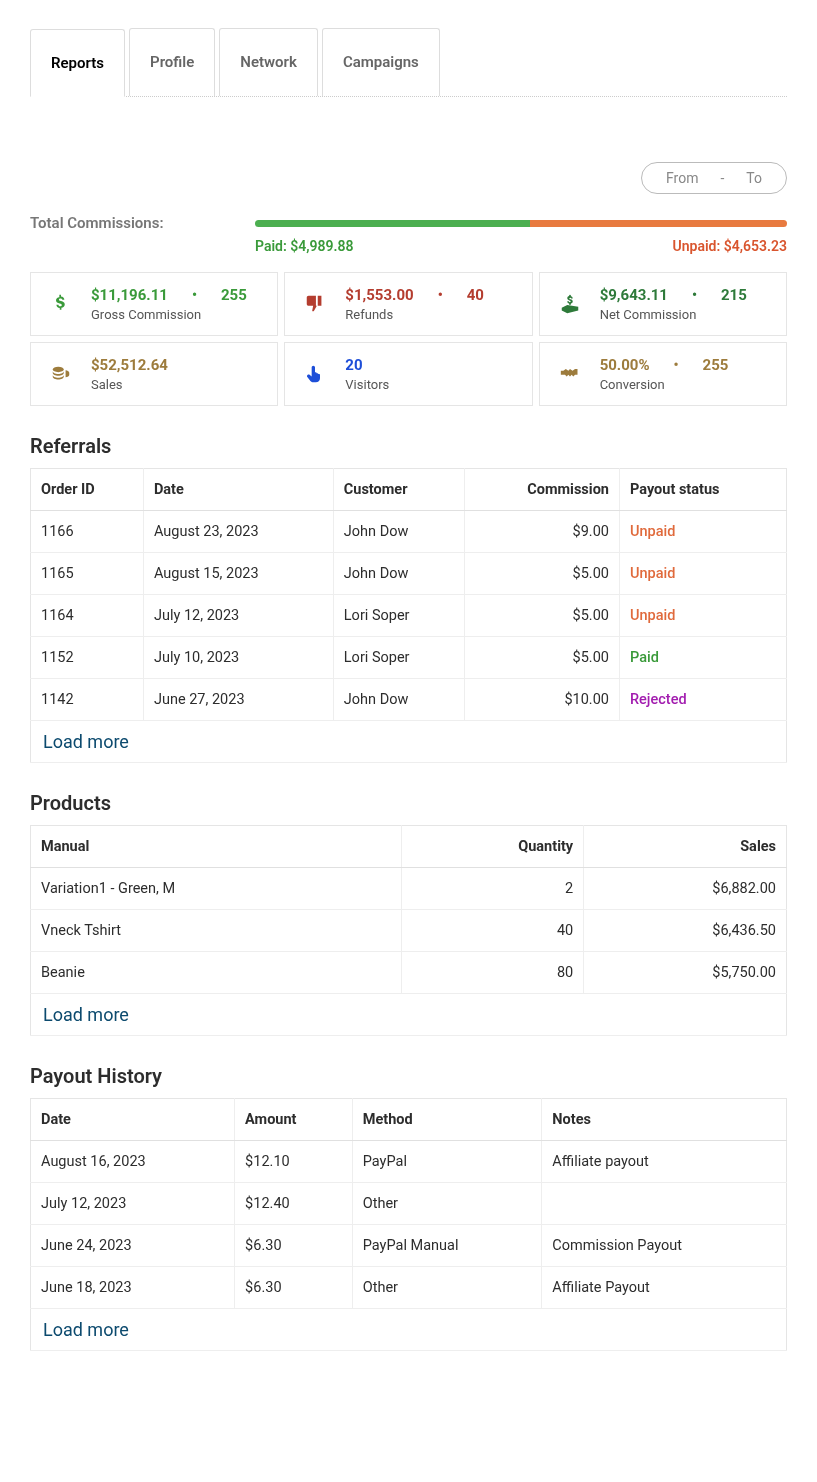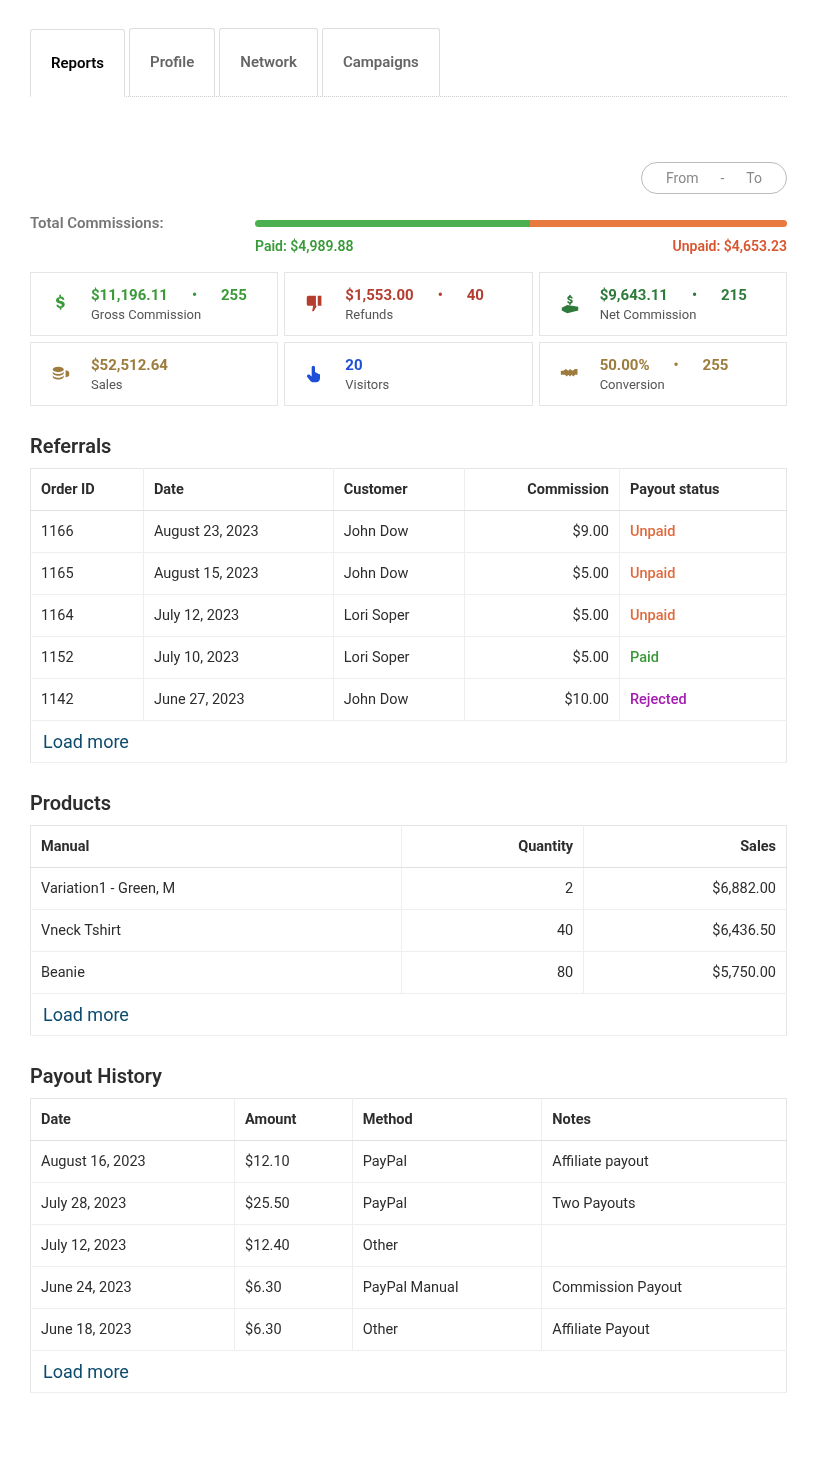--- a/index.html
+++ b/index.html
@@ -369,26 +369,20 @@
         </tr>
       </thead>
     <tbody id="pay-body">
         <tr>
           <td>August 16, 2023</td>
           <td class="border-left">$12.10</td>
           <td class="border-left">PayPal</td>
           <td class="border-left">Affiliate payout</td>
         </tr>
         <tr>
-          <td>July 28, 2023</td>
-          <td class="border-left">$25.50</td>
-          <td class="border-left">PayPal</td>
-          <td class="border-left">Two Payouts</td>
-        </tr>
-        <tr>
           <td>July 12, 2023</td>
           <td class="border-left">$12.40</td>
           <td class="border-left">Other</td>
           <td class="border-left"></td>
         </tr>
         <tr>
           <td>June 24, 2023</td>
           <td class="border-left">$6.30</td>
           <td class="border-left">PayPal Manual</td>
           <td class="border-left">Commission Payout</td>

